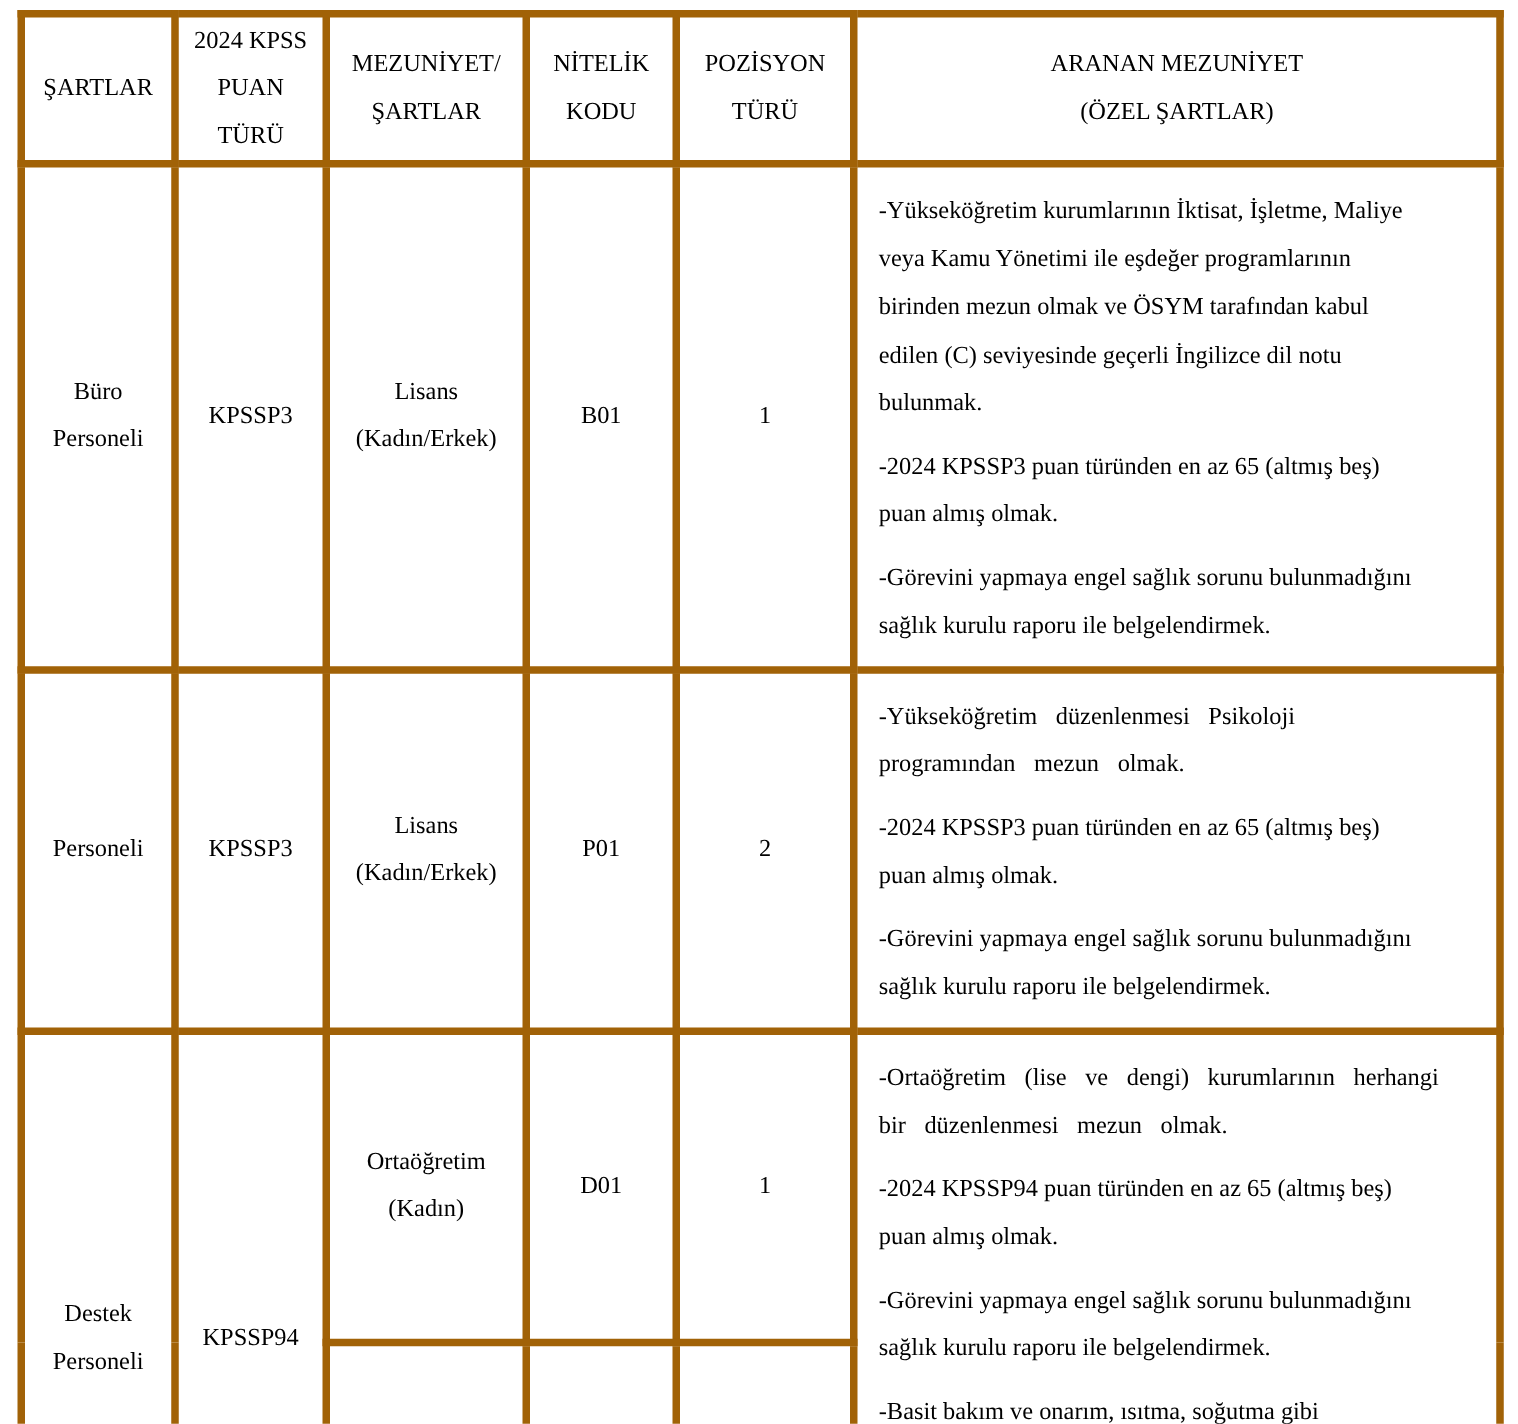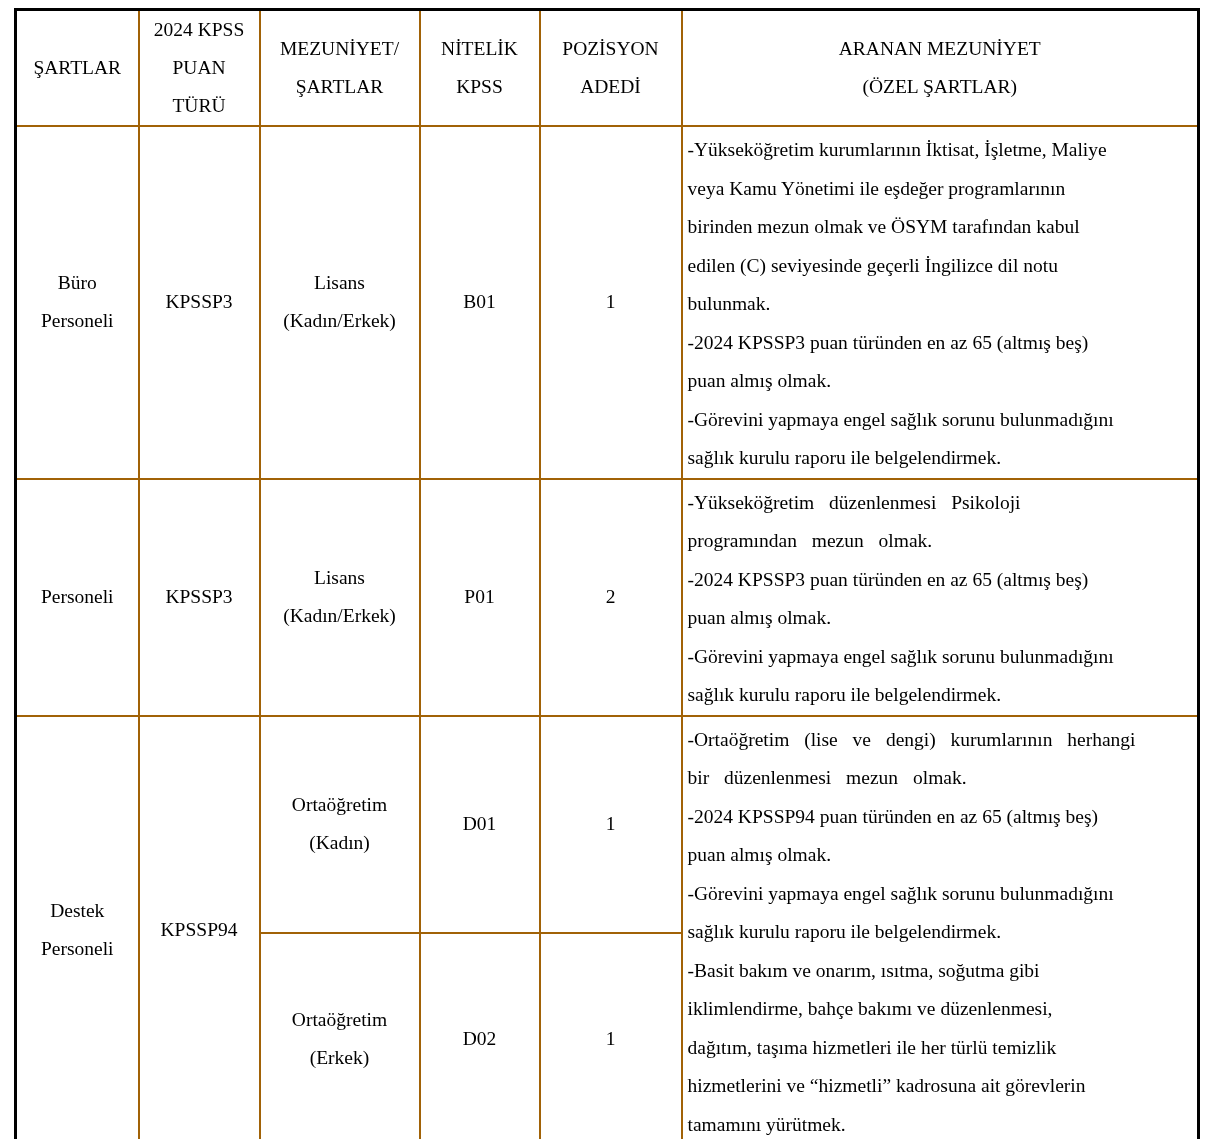--- a/index.html
+++ b/index.html
@@ -23,42 +23,42 @@
     width: 1183px;
     border: 3px solid #000;
   }
   col.c1 { width: 123px; }
   col.c2 { width: 121px; }
   col.c3 { width: 160px; }
   col.c4 { width: 120px; }
   col.c5 { width: 142px; }
   col.c6 { width: 517px; }
   th, td {
-    border: 2px solid #a16207;
+    border: 6px solid #a16207;
     font-weight: normal;
     font-size: 19.5px;
     line-height: 38px;
     text-align: center;
     vertical-align: middle;
     white-space: pre-line;
     padding: 0;
   }
   tr.header-row   { height: 115px; }
   tr.row-buro     { height: 352px; }
   tr.row-psikolog { height: 230px; }
   tr.row-destek-a { height: 215px; }
   tr.row-destek-b { height: 210px; }
   td.req-cell {
     text-align: left;
     vertical-align: top;
     white-space: normal;
     padding: 4px 2px 0 5px;
   }
   p.req {
-    margin: 0;
+    margin: 12px;
     white-space: pre-line;
     line-height: 38.5px;
   }
   p.req.spread {
     word-spacing: 10px;
   }
 </style>
 </head>
 <body>
 
@@ -74,23 +74,23 @@
     </colgroup>
     <thead>
       <tr class="header-row">
         <th>ŞARTLAR</th>
         <th>2024 KPSS
 PUAN
 TÜRÜ</th>
         <th>MEZUNİYET/
 ŞARTLAR</th>
         <th>NİTELİK
-KPSS</th>
+KODU</th>
         <th>POZİSYON
-ADEDİ</th>
+TÜRÜ</th>
         <th>ARANAN MEZUNİYET
 (ÖZEL ŞARTLAR)</th>
       </tr>
     </thead>
     <tbody>
       <tr class="row-buro">
         <td>Büro
 Personeli</td>
         <td>KPSSP3</td>
         <td>Lisans

